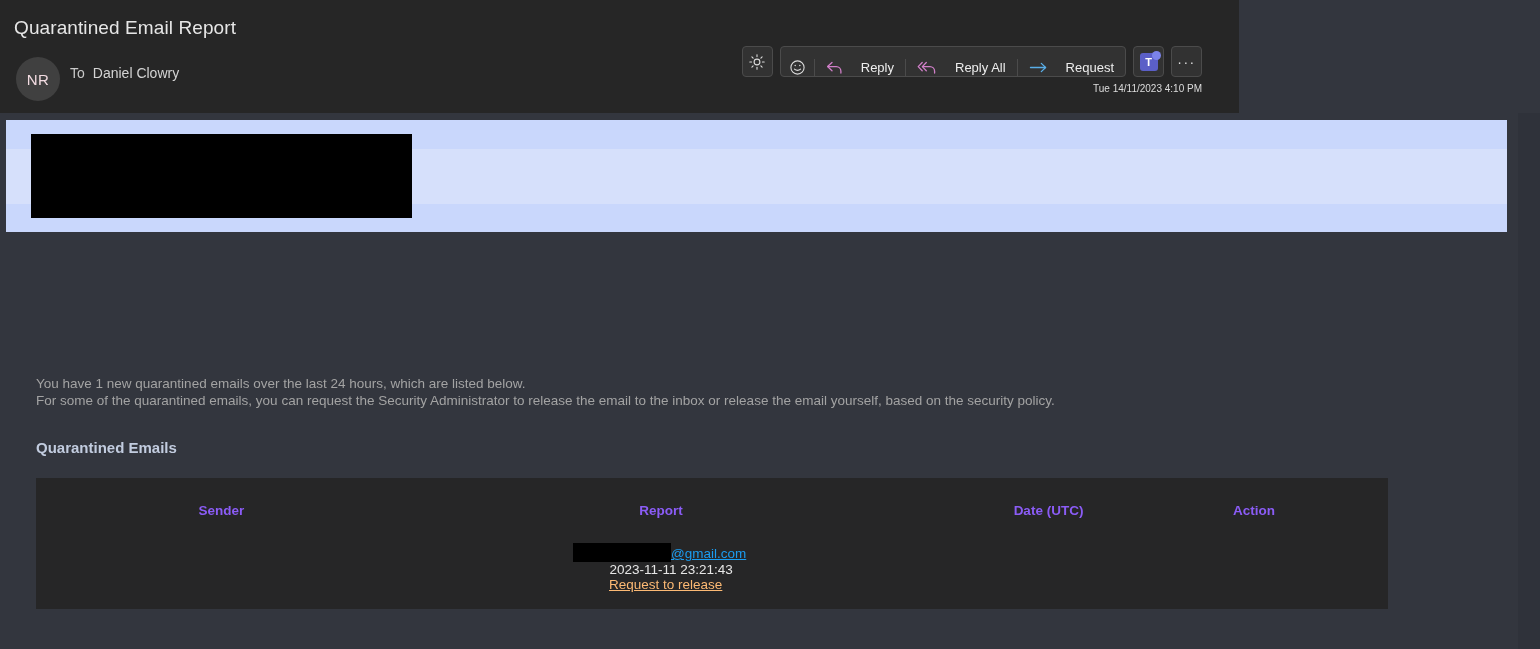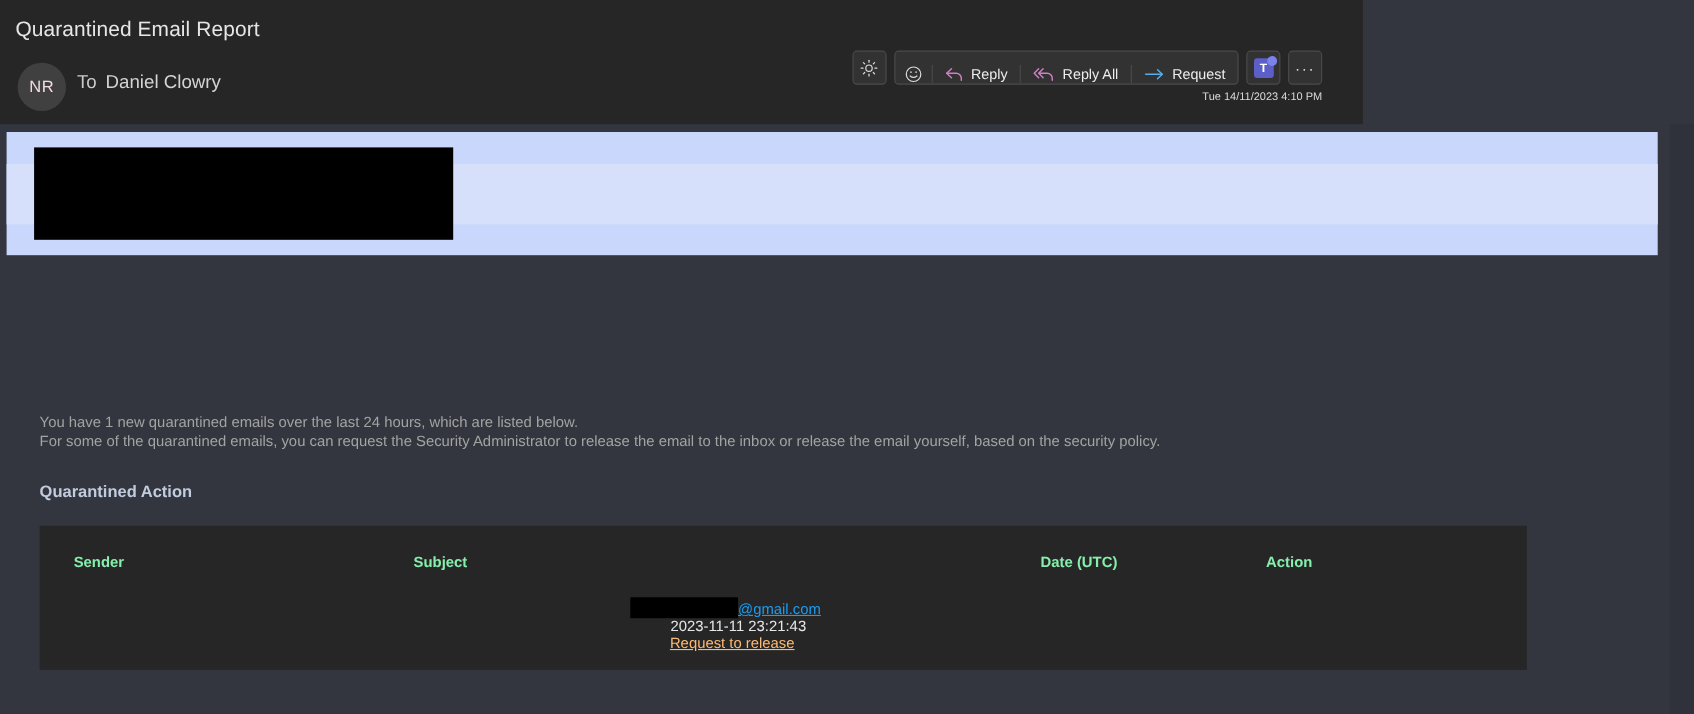--- a/index.html
+++ b/index.html
@@ -67,21 +67,21 @@
 
   .redact {
     display: inline-block;
     background: #000;
     vertical-align: middle;
   }
 
   .redact-sender { width: 116px; height: 16px; margin-left: 1px; }
 
   .recipient-line {
-    font-size: 17px;
+    font-size: 14px;
     color: #d4d4d4;
     margin-top: 5px;
     text-align: center;
   }
 
   .recipient-line .to-label { color: #c9c9c9; margin-right: 8px; }
 
   
   .toolbar {
     position: absolute;
@@ -113,21 +113,21 @@
     height: 31px;
     border: 1px solid #4b4b4b;
     border-radius: 4px;
     background: #323232;
     overflow: hidden;
   }
 
   .tb-group-item {
     display: flex;
     align-items: center;
-    gap: 7px;
+    gap: 18px;
     padding: 0 11px;
     border-right: 1px solid #4b4b4b;
     cursor: pointer;
     font-size: 13px;
     color: #ededed;
     white-space: nowrap;
     margin-top: 12px;
   }
   .tb-group-item:last-child { border-right: none; }
   .tb-group-item.icon-only { padding: 0 8px; }
@@ -241,21 +241,22 @@
   .q-data { height: 66px; flex-direction: column; }
 
   .col-sender  { width: 340px; padding-left: 31px; }
   .col-subject { width: 570px; }
   .col-date    { width: 205px; }
   .col-action  { width: 206px; }
 
   .q-head .cell {
     font-size: 13.5px;
     font-weight: bold;
-    color: #86efac;
+    color: #8b5cf6;
+    text-align: center;
   }
 
   .q-data .cell {
     font-size: 13.5px;
     color: #e6e6e6;
   }
 
   .redact-email { width: 98px; height: 19px; vertical-align: -4px; }
 
   a.link-bright {
@@ -374,27 +375,27 @@
   <div class="banner">
     <div class="banner-mid"></div>
     <div class="banner-logo"></div>
   </div>
 
   <div class="intro">
     <div>You have 1 new quarantined emails over the last 24 hours, which are listed below.</div>
     <div>For some of the quarantined emails, you can request the Security Administrator to release the email to the inbox or release the email yourself, based on the security policy.</div>
   </div>
 
-  <div class="section-title">Quarantined Action</div>
+  <div class="section-title">Quarantined Emails</div>
 
   <div class="q-table">
 
     <div class="q-row q-head">
       <div class="cell col-sender">Sender</div>
-      <div class="cell col-subject">Subject</div>
+      <div class="cell col-subject">Report</div>
       <div class="cell col-date">Date (UTC)</div>
       <div class="cell col-action">Action</div>
     </div>
 
     <div class="q-row q-data">
       <div class="cell col-sender">
         <span class="redact redact-email"></span><a class="link-bright">@gmail.com</a>
       </div>
       <div class="cell col-date">2023-11-11 23:21:43</div>
       <div class="cell col-action">

